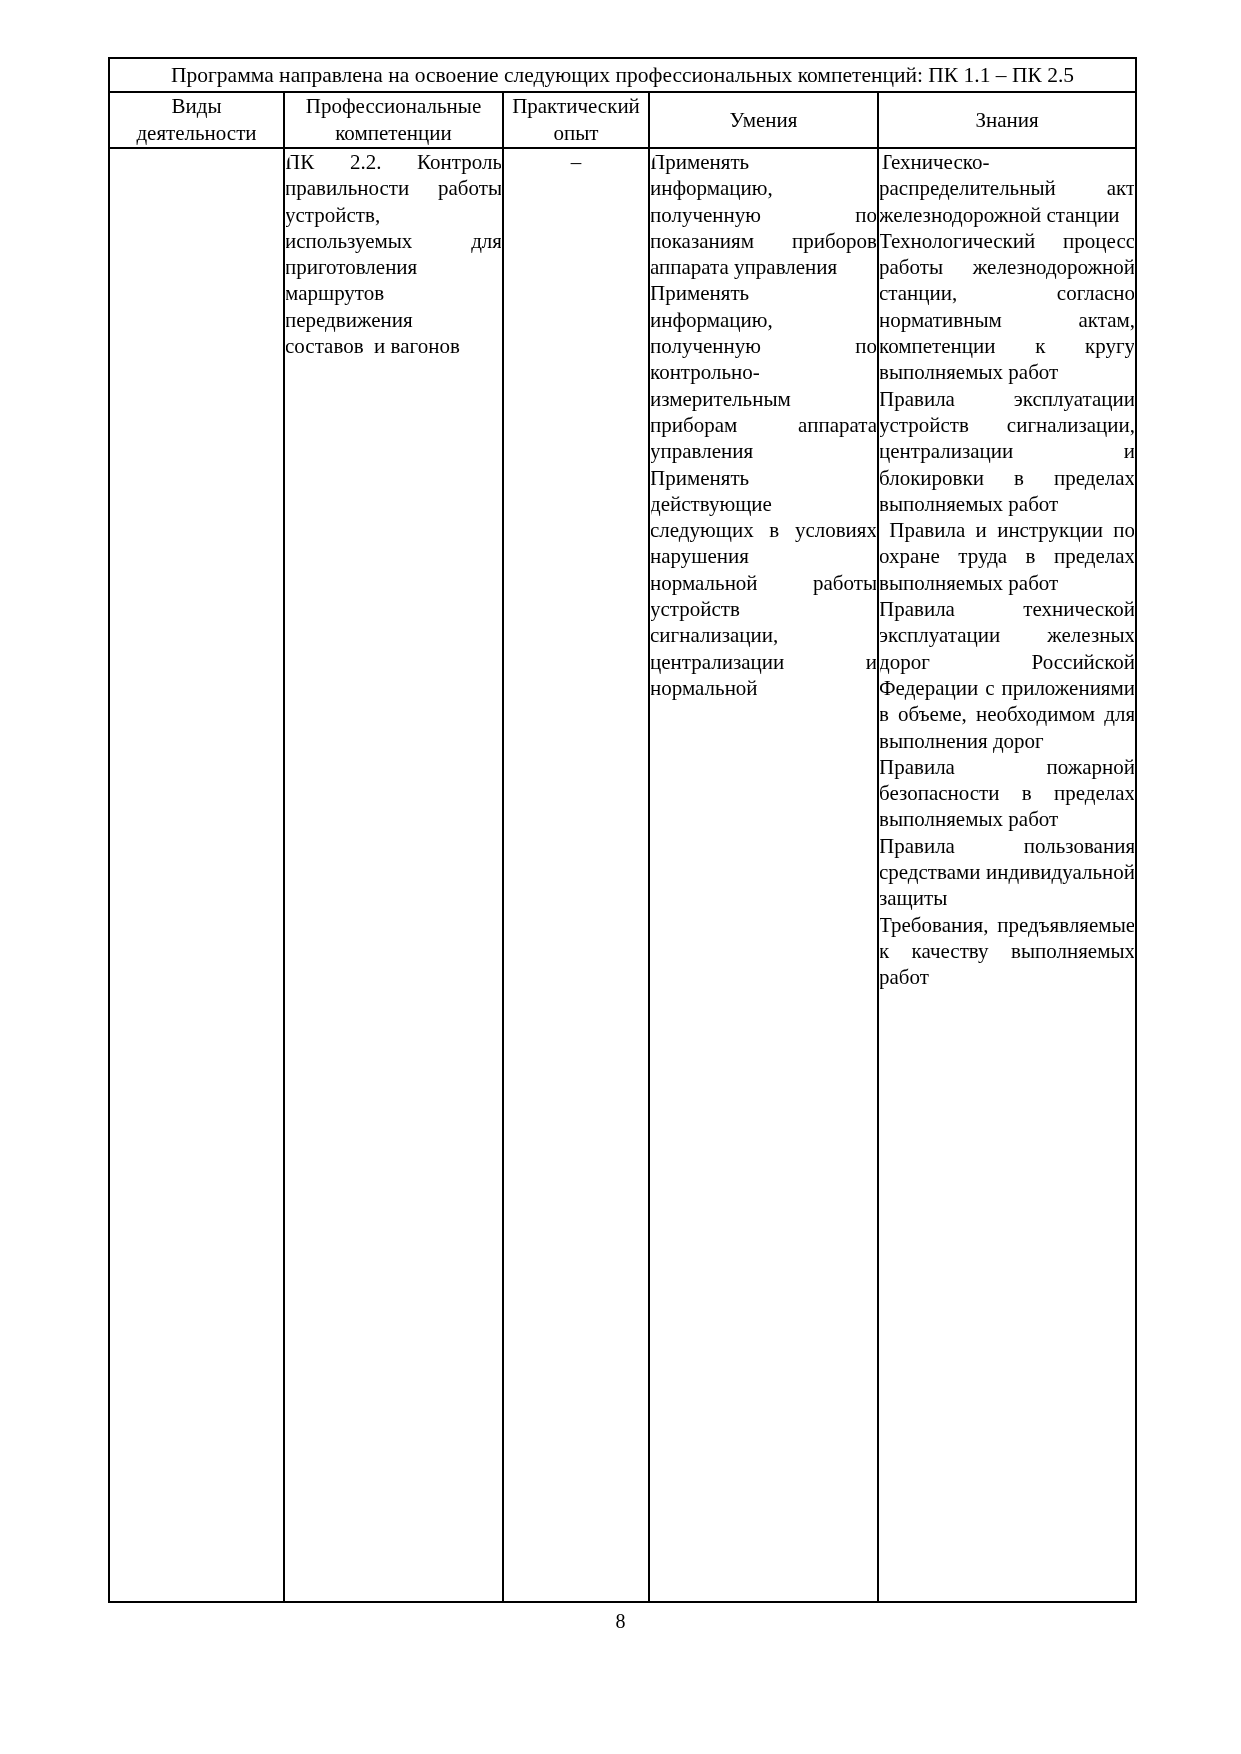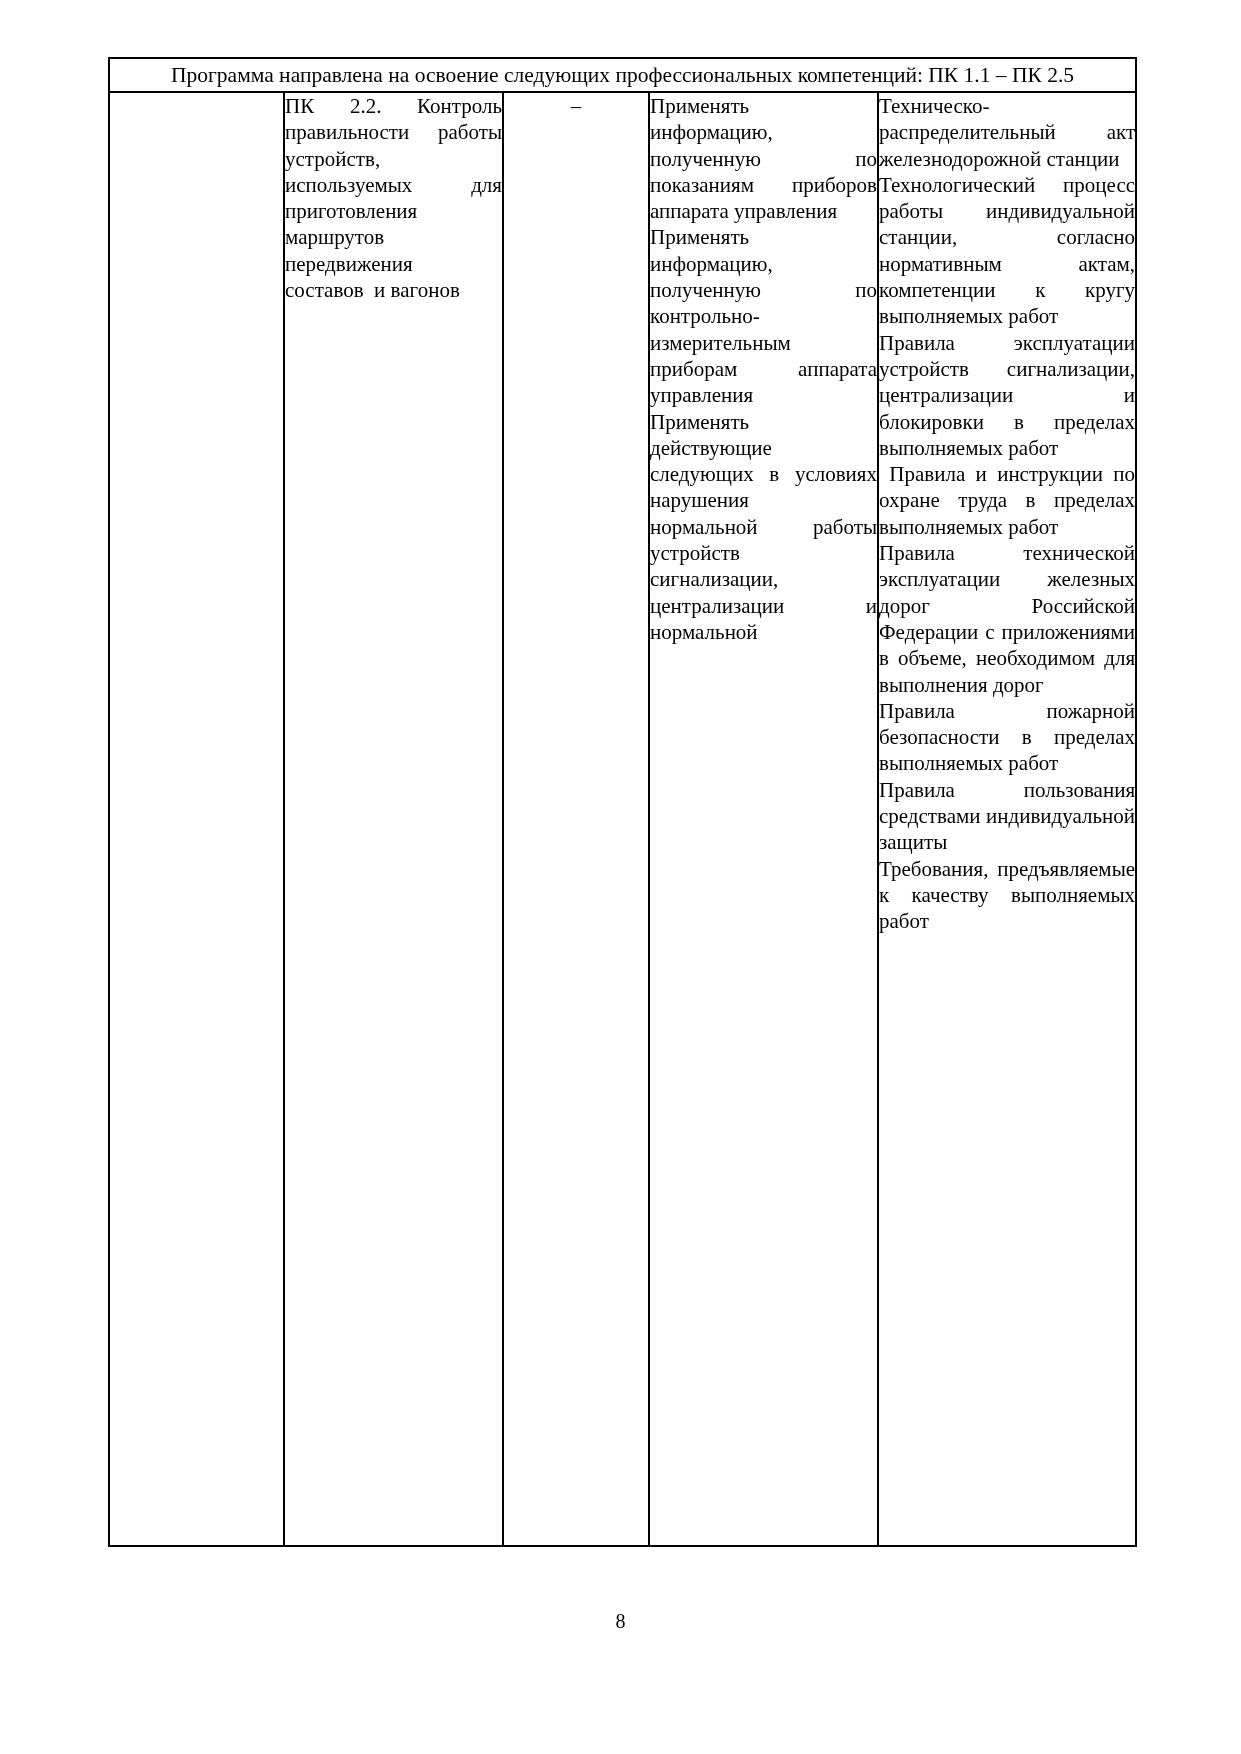--- a/index.html
+++ b/index.html
@@ -42,20 +42,21 @@
     font-size: 21px;
     line-height: 27px;
     padding: 1px 6px;
   }
   td.body-cell {
     height: 1452px;
     vertical-align: top;
     font-size: 21px;
     line-height: 26.3px;
     padding: 3px 3px 3px 7px;
+    border-radius: 19px;
   }
   td.cell-competencies { border-bottom: 5px solid #000000; }
   .line { white-space: pre-wrap; }
   .line.fill {
     text-align: justify;
     text-align-last: justify;
   }
   td.cell-experience .line,
   td.cell-experience .line.fill {
     text-align: center;
@@ -82,20 +83,27 @@
       <col style="width:219px">
       <col style="width:146px">
       <col style="width:229px">
       <col style="width:258px">
     </colgroup>
     <tbody>
       <tr>
         <td class="title-cell" colspan="5">Программа направлена на освоение следующих профессиональных компетенций: ПК 1.1 – ПК 2.5</td>
       </tr>
       <tr>
+        <td class="head-cell">Виды деятельности</td>
+        <td class="head-cell">Профессиональные компетенции</td>
+        <td class="head-cell">Практический опыт</td>
+        <td class="head-cell">Умения</td>
+        <td class="head-cell">Знания</td>
+      </tr>
+      <tr>
         <td class="body-cell cell-activities"></td>
         <td class="body-cell cell-competencies">
             <div class="para">
               <div class="line fill">ПК 2.2. Контроль</div>
               <div class="line fill">правильности работы</div>
               <div class="line fill">устройств,</div>
               <div class="line fill">используемых для</div>
               <div class="line fill">приготовления</div>
               <div class="line fill">маршрутов</div>
               <div class="line fill">передвижения</div>
@@ -137,21 +145,21 @@
             </div>
           </td>
         <td class="body-cell cell-knowledge">
             <div class="para">
               <div class="line fill">Техническо-</div>
               <div class="line fill">распределительный акт</div>
               <div class="line">железнодорожной станции</div>
             </div>
             <div class="para">
               <div class="line fill">Технологический процесс</div>
-              <div class="line fill">работы индивидуальной</div>
+              <div class="line fill">работы железнодорожной</div>
               <div class="line fill">станции, согласно</div>
               <div class="line fill">нормативным актам,</div>
               <div class="line fill">компетенции к кругу</div>
               <div class="line">выполняемых работ</div>
             </div>
             <div class="para">
               <div class="line fill">Правила эксплуатации</div>
               <div class="line fill">устройств сигнализации,</div>
               <div class="line fill">централизации и</div>
               <div class="line fill">блокировки в пределах</div>

